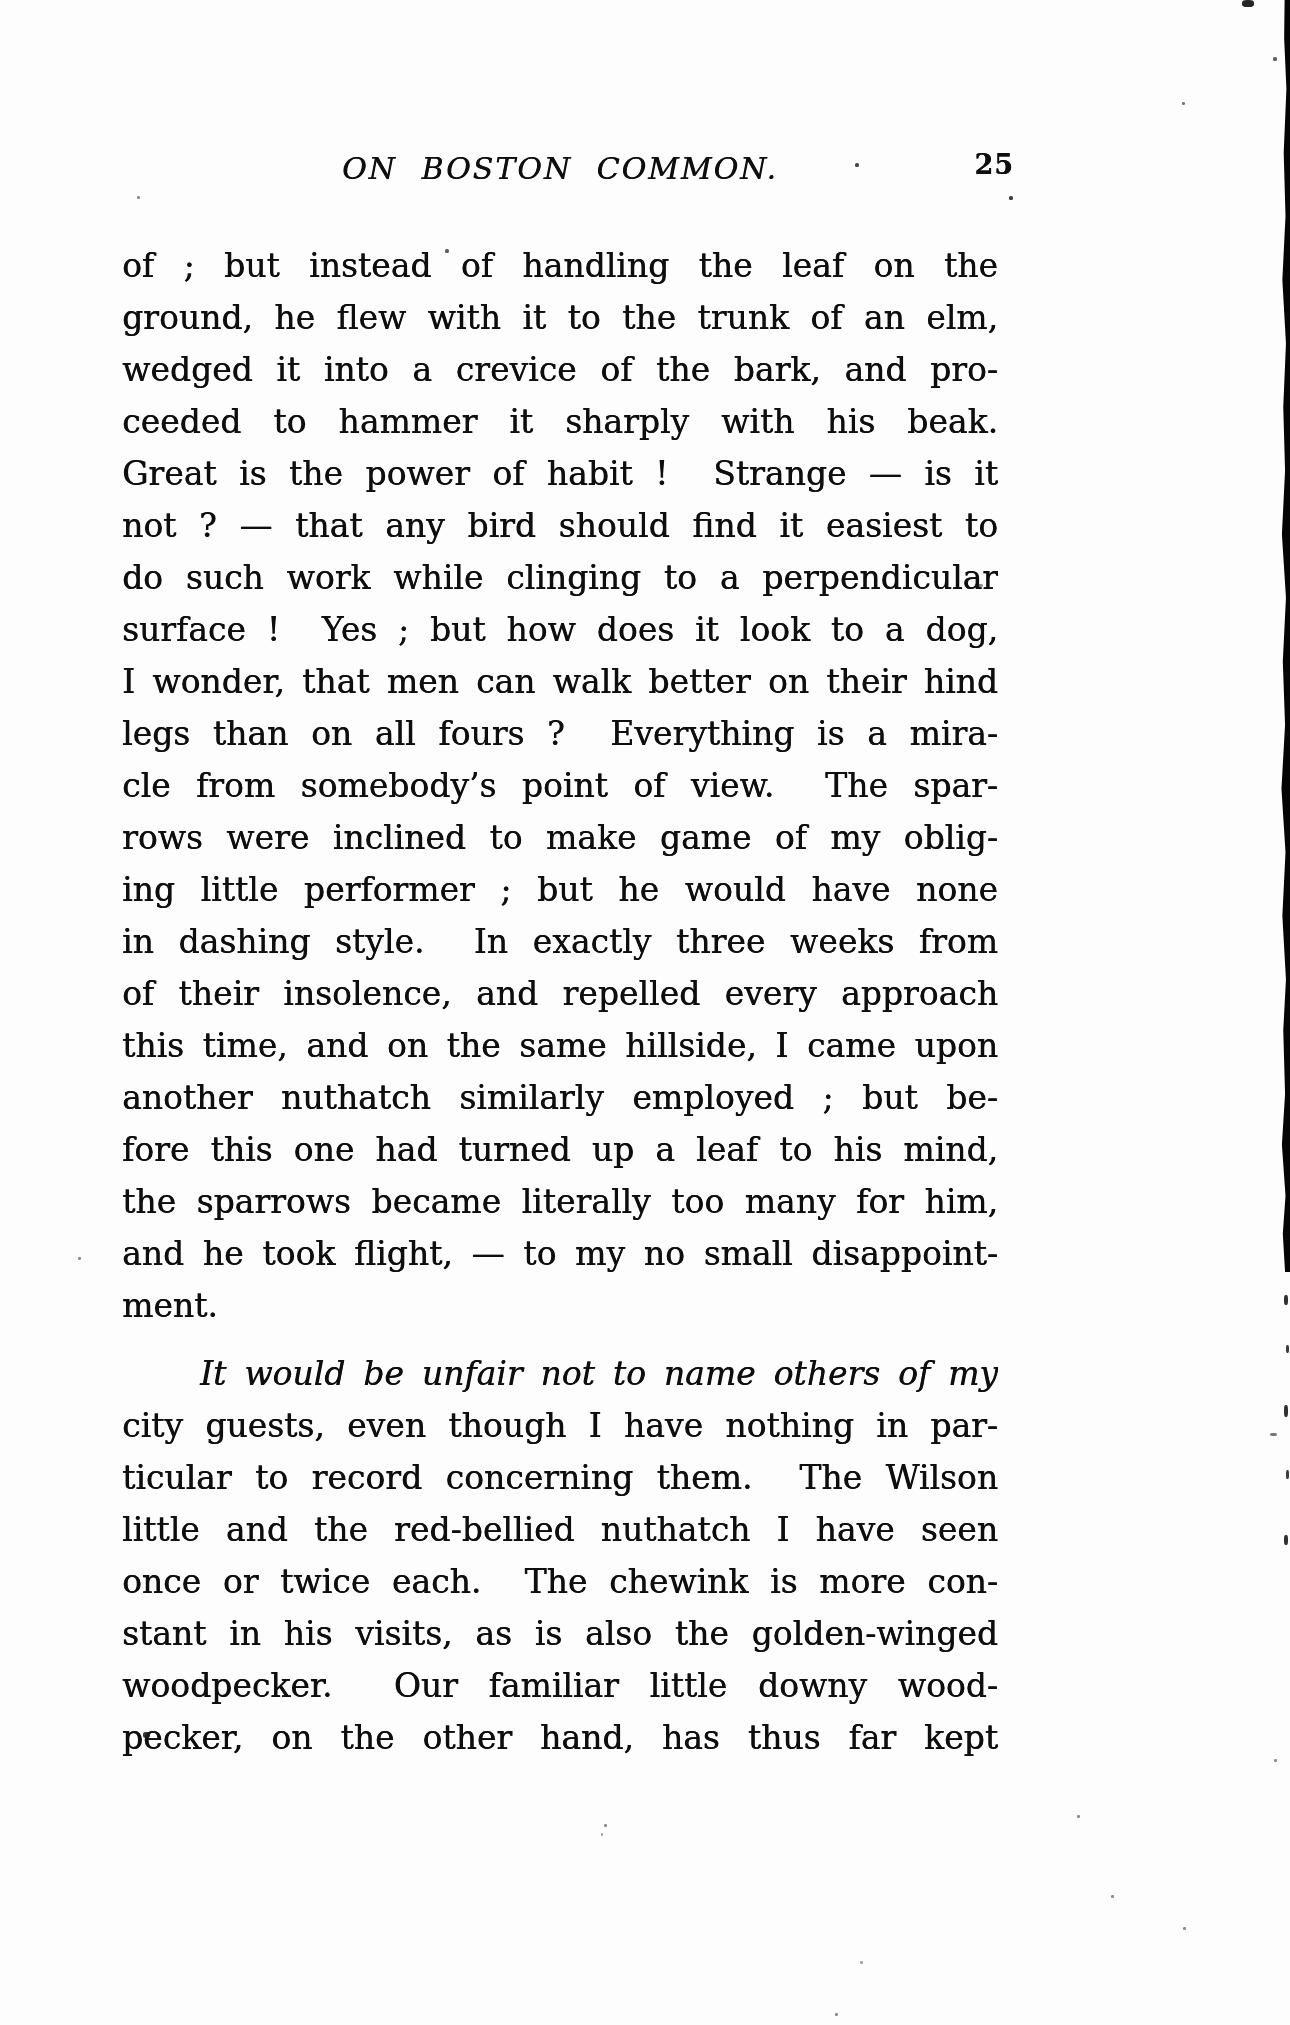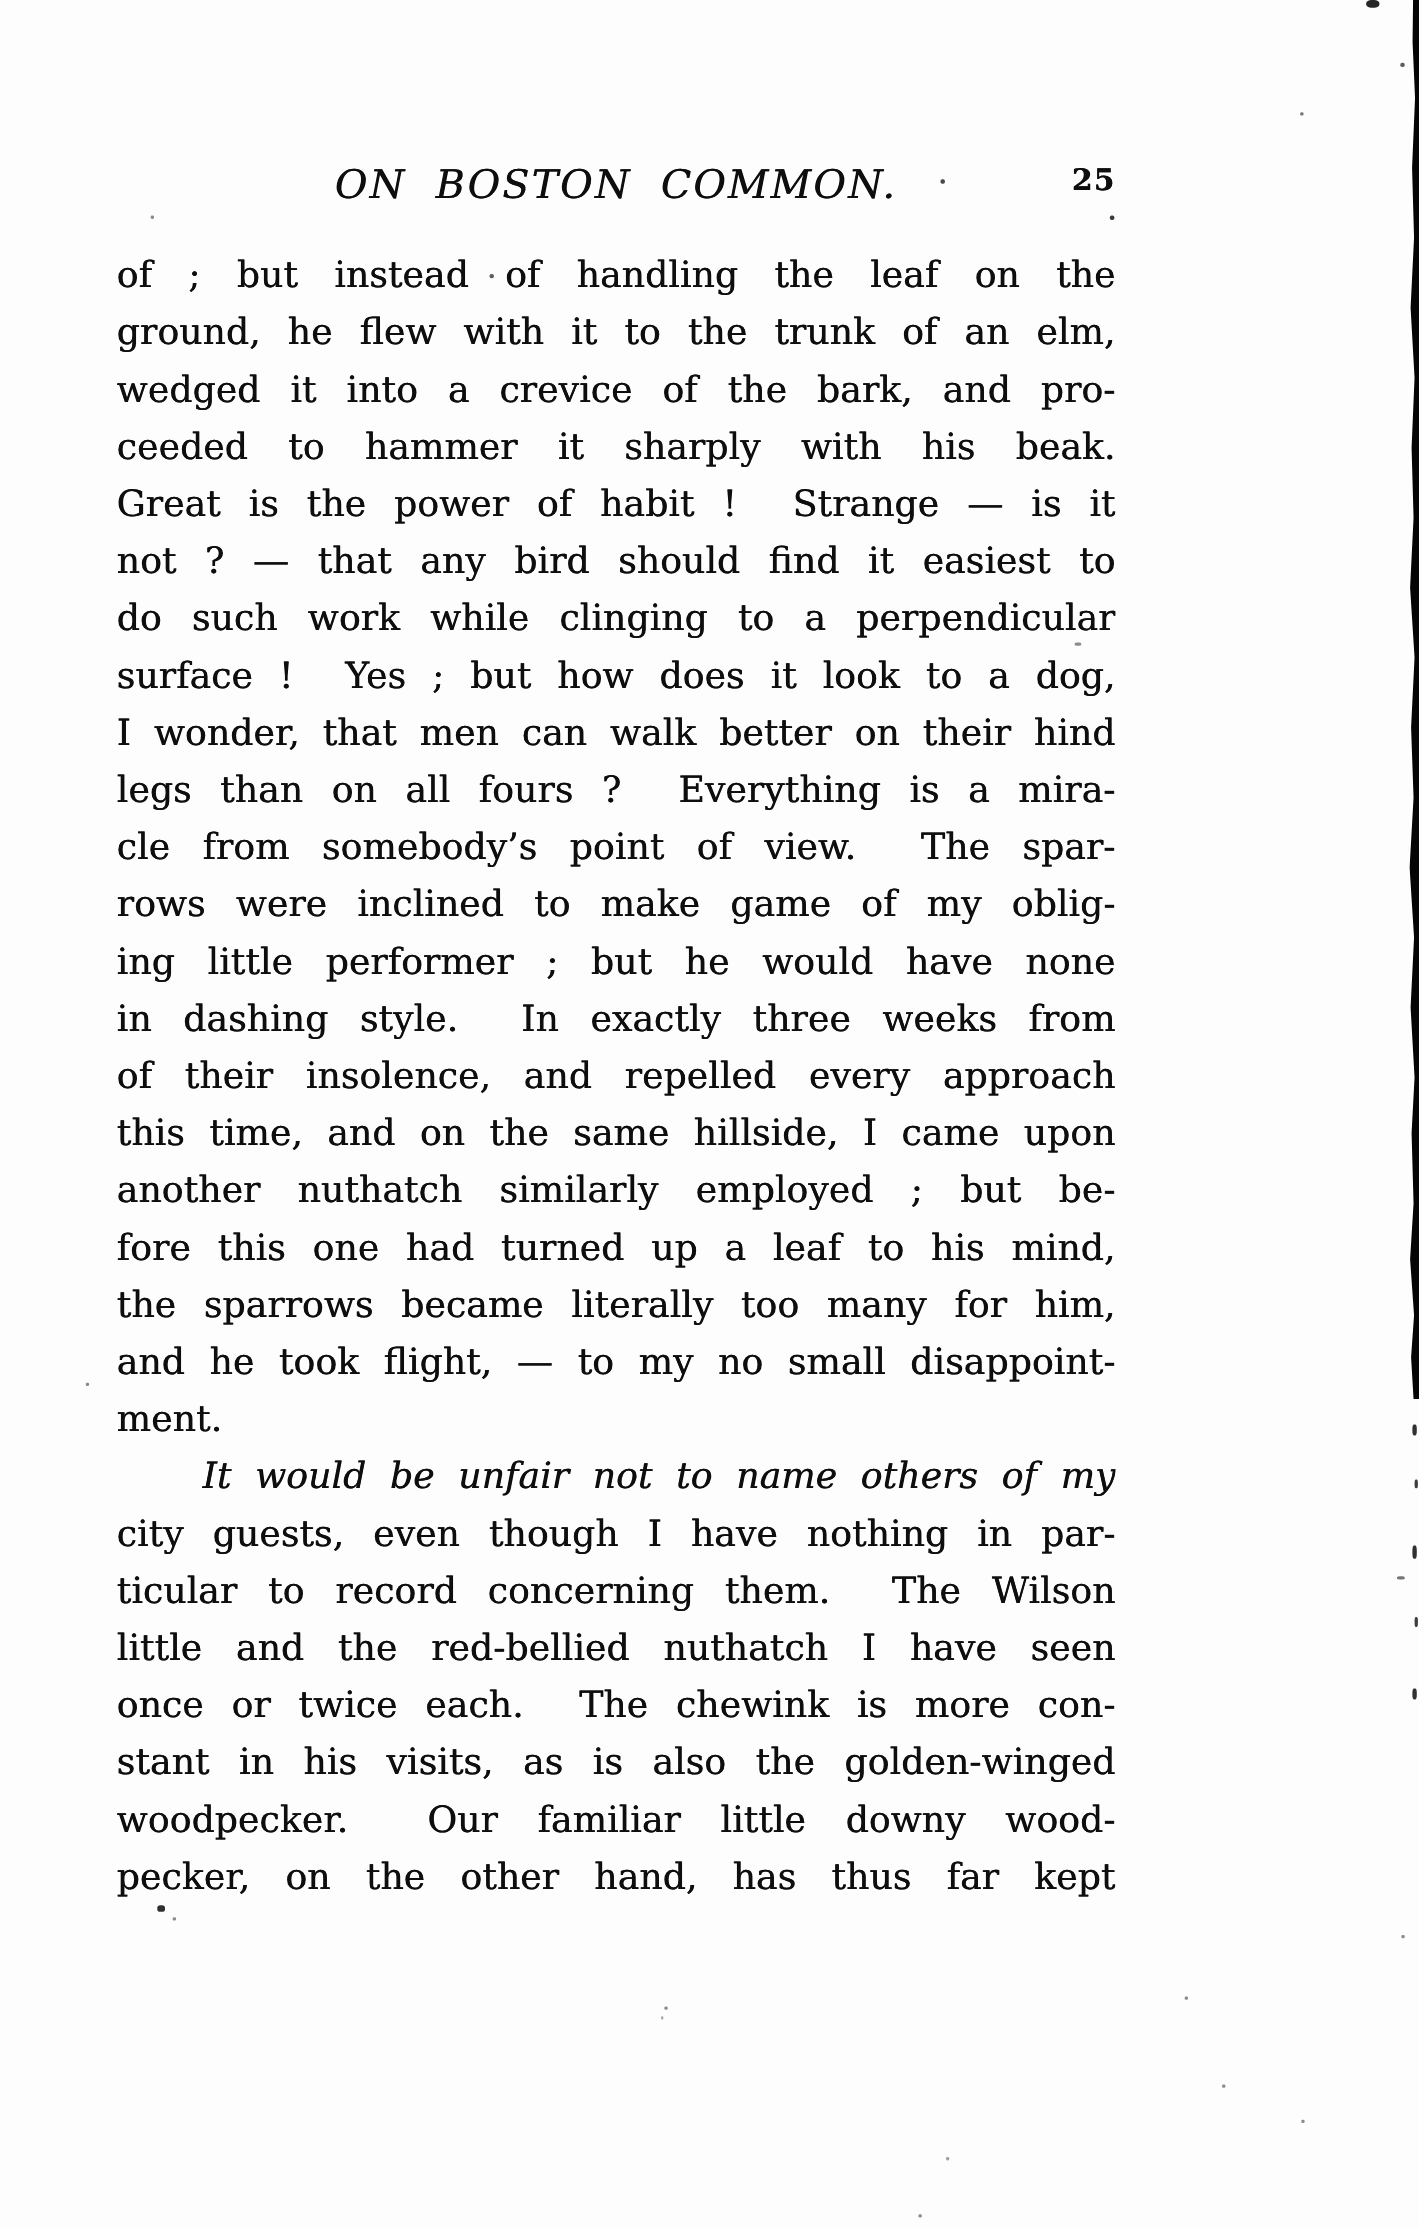--- a/index.html
+++ b/index.html
@@ -22,21 +22,21 @@
     left: 106px;
     top: 150px;
     width: 908px;
     height: 44px;
   }
   .header-title {
     position: absolute;
     left: 0; right: 0;
     text-align: center;
     font-style: italic;
-    font-size: 36px;
+    font-size: 30px;
     line-height: 38px;
     letter-spacing: 2px;
     word-spacing: 13px;
     text-shadow: 0.4px 0 0 currentColor;
     white-space: nowrap;
   }
   .page-number {
     position: absolute;
     right: 0;
     top: -4px;
@@ -49,21 +49,21 @@
   
   .body-text {
     position: absolute;
     left: 106px;
     top: 224px;
     width: 908px;
     font-size: 33px;
     line-height: 52px;
     text-shadow: 0.4px 0 0 currentColor;
   }
-  .paragraph { margin: 0; }
+  .paragraph { margin: 16px; }
   .line {
     text-align: justify;
     text-align-last: justify;
     white-space: pre-wrap;
     height: 52px;
     overflow: hidden;
   }
   .line.indent { text-indent: 78px; font-style: italic; }
   .line.no-just {
     text-align: right;

